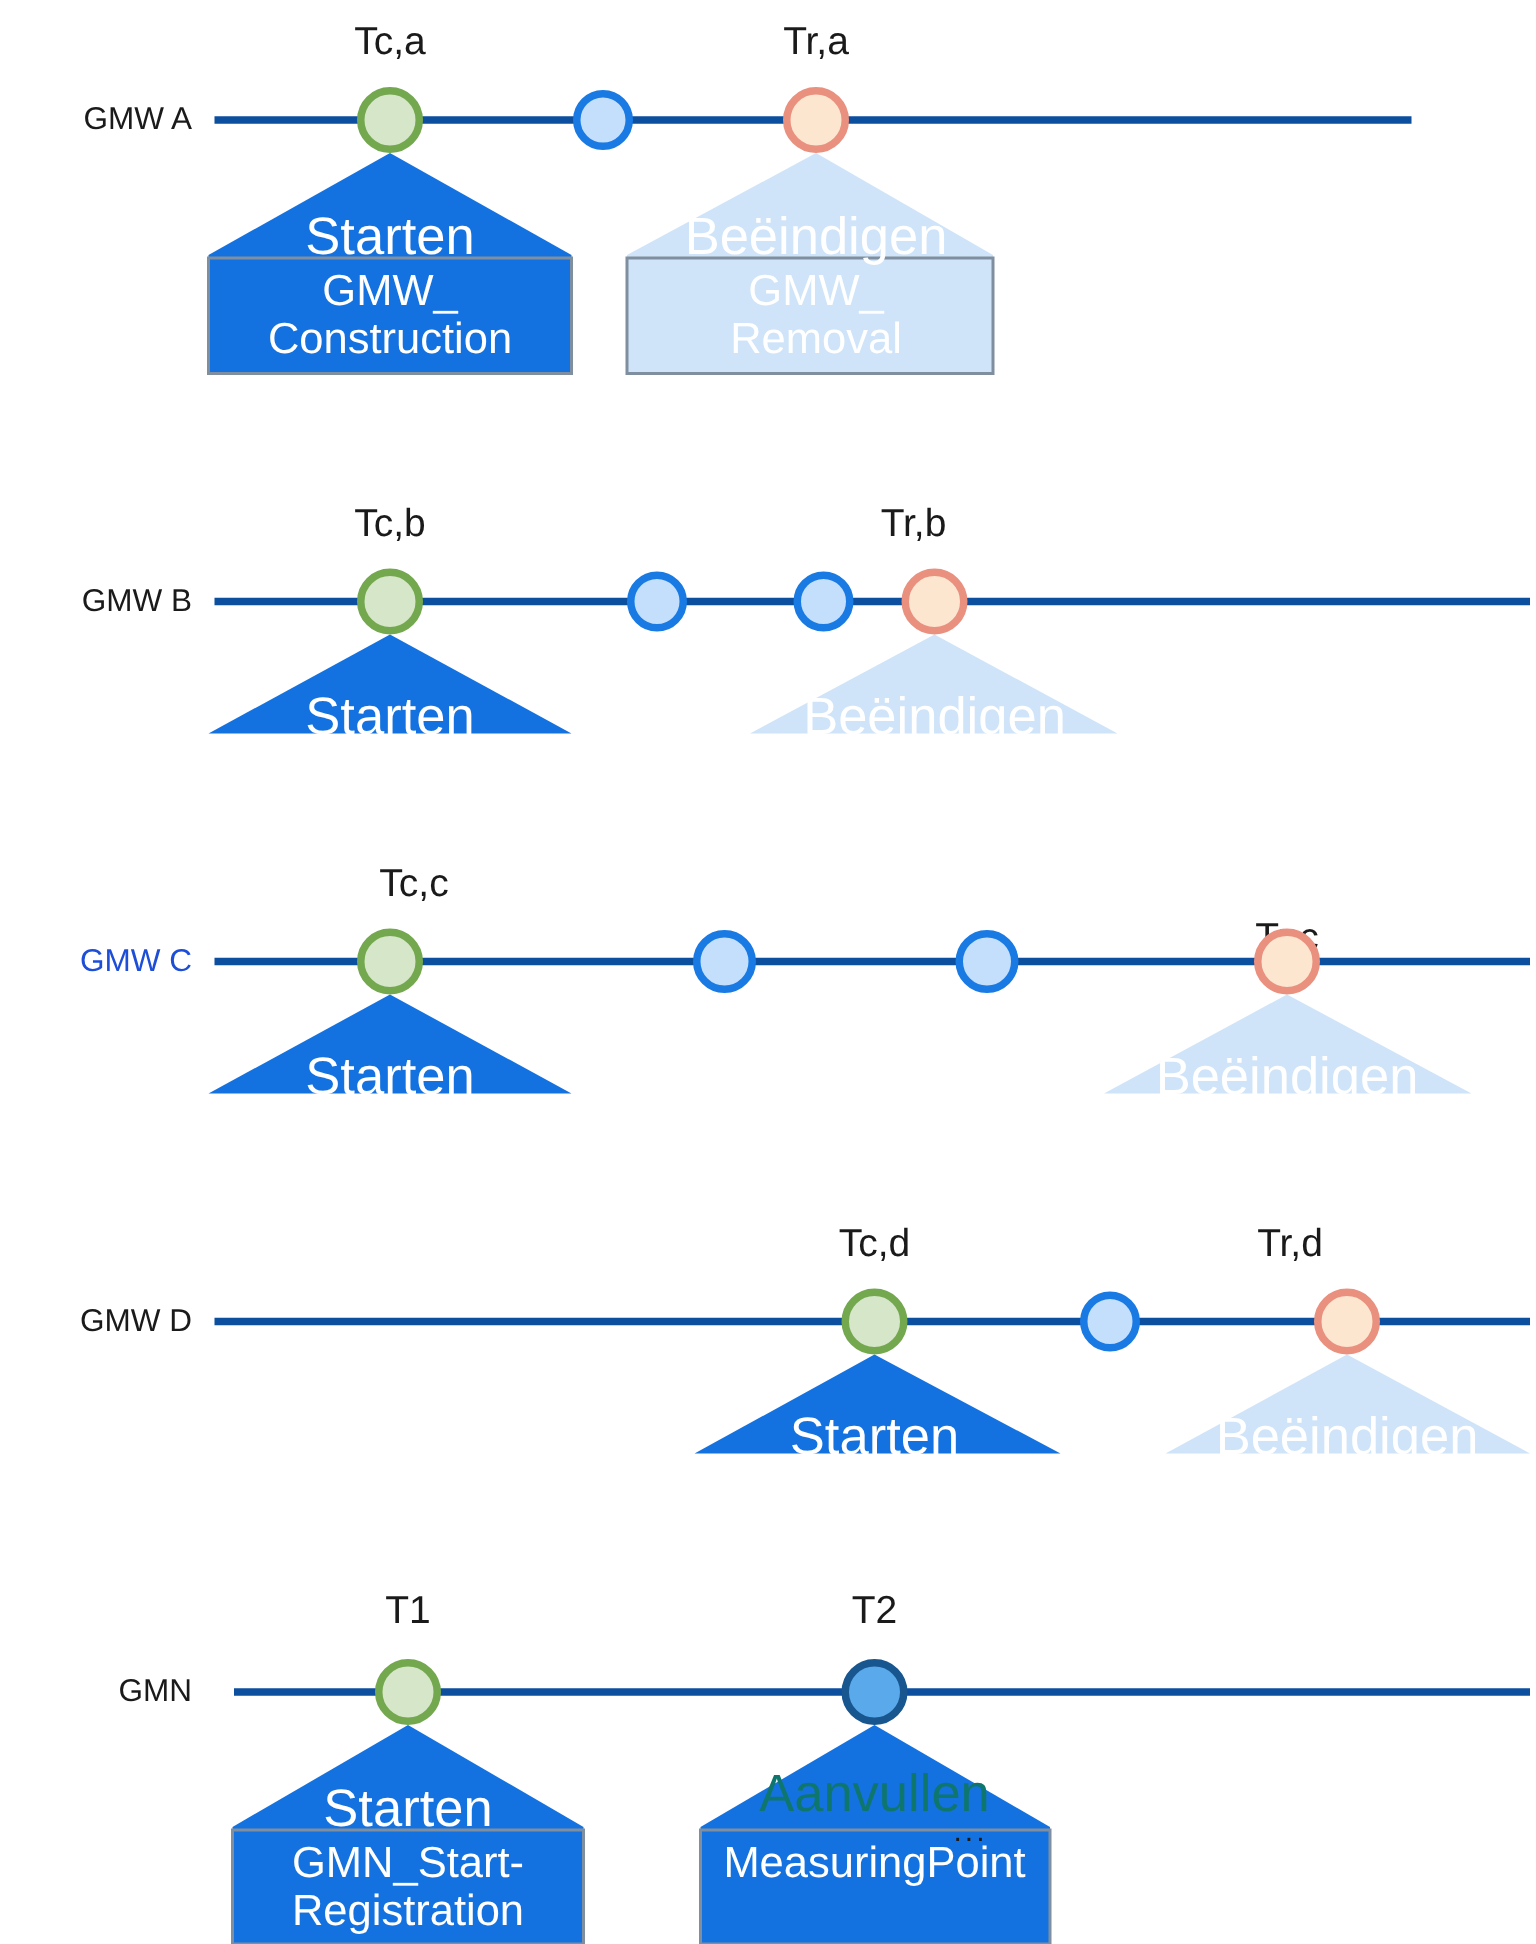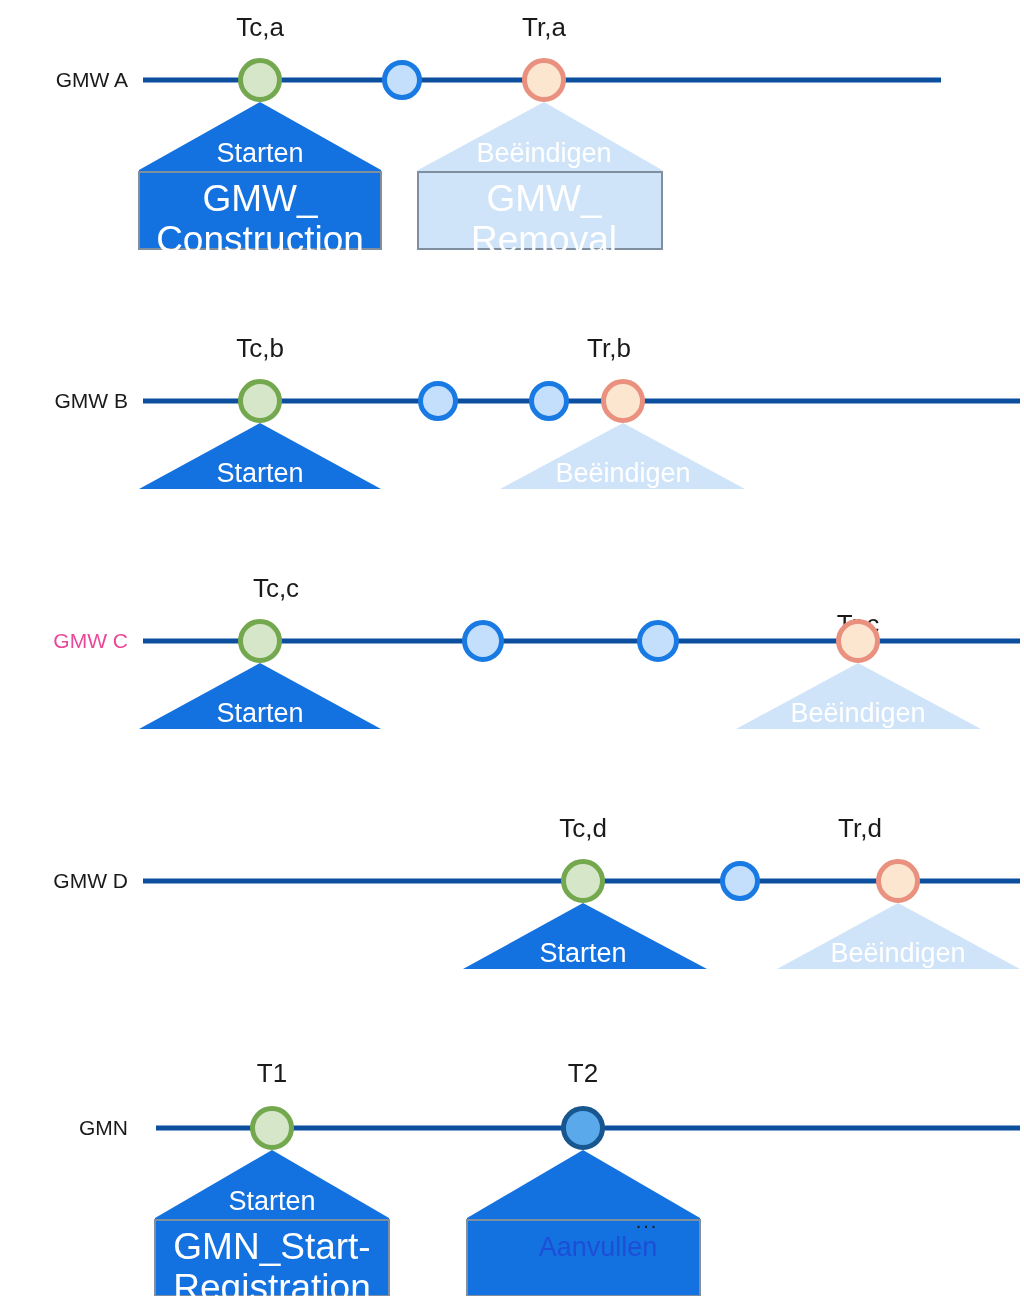--- a/index.html
+++ b/index.html
@@ -49,32 +49,32 @@
   }
   .svg-layer {
     position: absolute;
     left: 0; top: 0;
     width: 1024px;
     height: 1296px;
     pointer-events: none;
   }
   .shape-text {
     position: absolute;
-    font-size: 27px;
+    font-size: 35px;
     color: #ffffff;
     white-space: nowrap;
     transform: translateX(-50%);
     text-align: center;
     line-height: 1.12;
   }
   .shape-text.pale {
     color: #ffffff;
   }
   .shape-text.box {
-    font-size: 37px;
+    font-size: 29px;
   }
   .ellipsis-dots {
     position: absolute;
     font-size: 20px;
     color: #1a1a1a;
     letter-spacing: 2px;
     transform: translateX(-50%);
   }
 </style>
 </head>
@@ -119,21 +119,21 @@
       <div class="row-label" style="top: 401px; right: 896px; color: rgb(26, 26, 26); margin-left: 21px;">GMW B</div>
       <div class="time-label" style="left: 260px; top: 333px; color: rgb(26, 26, 26);">Tc,b</div>
       <div class="time-label" style="left: 597px; top: 333px; color: rgb(26, 26, 26); margin-left: 12px;">Tr,b</div>
       <div class="marker" style="left: 260px; top: 401px; width: 44px; height: 44px; background: rgb(213, 230, 201); border: 5px solid rgb(116, 168, 79);"></div>
       <div class="marker" style="left: 438px; top: 401px; width: 40px; height: 40px; background: rgb(195, 223, 251); border: 5px solid rgb(26, 122, 228);"></div>
       <div class="marker" style="left: 549px; top: 401px; width: 40px; height: 40px; background: rgb(195, 223, 251); border: 5px solid rgb(26, 122, 228);"></div>
       <div class="marker" style="left: 623px; top: 401px; width: 44px; height: 44px; background: rgb(252, 230, 208); border: 5px solid rgb(233, 144, 127);"></div>
       <div class="shape-text" style="left: 260px; top: 458px; color: rgb(255, 255, 255);">Starten</div>
       <div class="shape-text pale" style="left: 623px; top: 458px; color: rgb(255, 255, 255);">Beëindigen</div>
       <div class="timeline" style="left: 143px; width: 877px; top: 641px; background: rgb(11, 79, 158);"></div>
-      <div class="row-label" style="top: 641px; right: 896px; color: #ec4899; text-align: right;">GMW C</div>
+      <div class="row-label" style="top: 641px; right: 896px; color: #1d4ed8; text-align: right;">GMW C</div>
       <div class="time-label" style="left: 260px; top: 573px; color: rgb(26, 26, 26); margin-left: 16px;">Tc,c</div>
       <div class="time-label" style="left: 858px; top: 573px; color: rgb(26, 26, 26); margin-top: 36px;">Tr,c</div>
       <div class="marker" style="left: 260px; top: 641px; width: 44px; height: 44px; background: rgb(213, 230, 201); border: 5px solid rgb(116, 168, 79);"></div>
       <div class="marker" style="left: 483px; top: 641px; width: 42px; height: 42px; background: rgb(195, 223, 251); border: 5px solid rgb(26, 122, 228);"></div>
       <div class="marker" style="left: 658px; top: 641px; width: 42px; height: 42px; background: rgb(195, 223, 251); border: 5px solid rgb(26, 122, 228);"></div>
       <div class="marker" style="left: 858px; top: 641px; width: 44px; height: 44px; background: rgb(252, 230, 208); border: 5px solid rgb(233, 144, 127);"></div>
       <div class="shape-text" style="left: 260px; top: 698px; color: rgb(255, 255, 255);">Starten</div>
       <div class="shape-text pale" style="left: 858px; top: 698px; color: rgb(255, 255, 255);">Beëindigen</div>
       <div class="timeline" style="left: 143px; width: 877px; top: 881px; background: rgb(11, 79, 158);"></div>
       <div class="row-label" style="top: 881px; right: 896px; color: rgb(26, 26, 26);">GMW D</div>
@@ -148,18 +148,19 @@
       <div class="row-label" style="top: 1128px; right: 896px; color: rgb(26, 26, 26);">GMN</div>
       <div class="time-label" style="left: 272px; top: 1058px; color: rgb(26, 26, 26);">T1</div>
       <div class="time-label" style="left: 583px; top: 1058px; color: rgb(26, 26, 26);">T2</div>
       <div class="marker" style="left: 272px; top: 1128px; width: 44px; height: 44px; background: rgb(213, 230, 201); border: 5px solid rgb(116, 168, 79);"></div>
       <div class="marker" style="left: 583px; top: 1128px; width: 44px; height: 44px; background: rgb(90, 169, 234); border: 5px solid rgb(24, 86, 144);"></div>
       <div class="shape-text" style="left: 272px; top: 1186px; color: rgb(255, 255, 255);">Starten</div>
       <div class="shape-text box" style="left: 272px; top: 1226px; color: rgb(255, 255, 255);">
         <div>GMN_Start-</div>
         <div>Registration</div>
       </div>
-      <div class="shape-text" style="left: 583px; top: 1232px; color: #1d4ed8; margin-left: 15px;">Aanvullen</div>
+      <div class="shape-text" style="left: 583px; top: 1176px; color: #0f766e;">Aanvullen</div>
       <div class="ellipsis-dots" style="left: 647px; top: 1210px;">...</div>
       <div class="shape-text box" style="left: 583px; top: 1226px; color: rgb(255, 255, 255);">
+        <div>MeasuringPoint</div>
       </div>
     </div>
 </div>
 
 </body></html>

